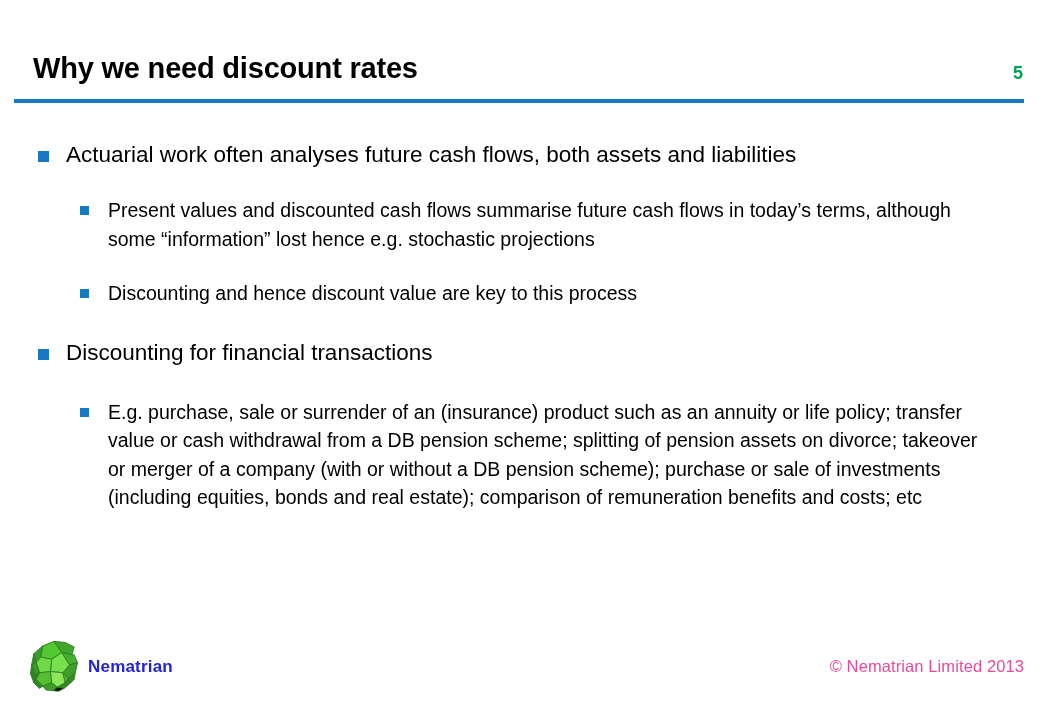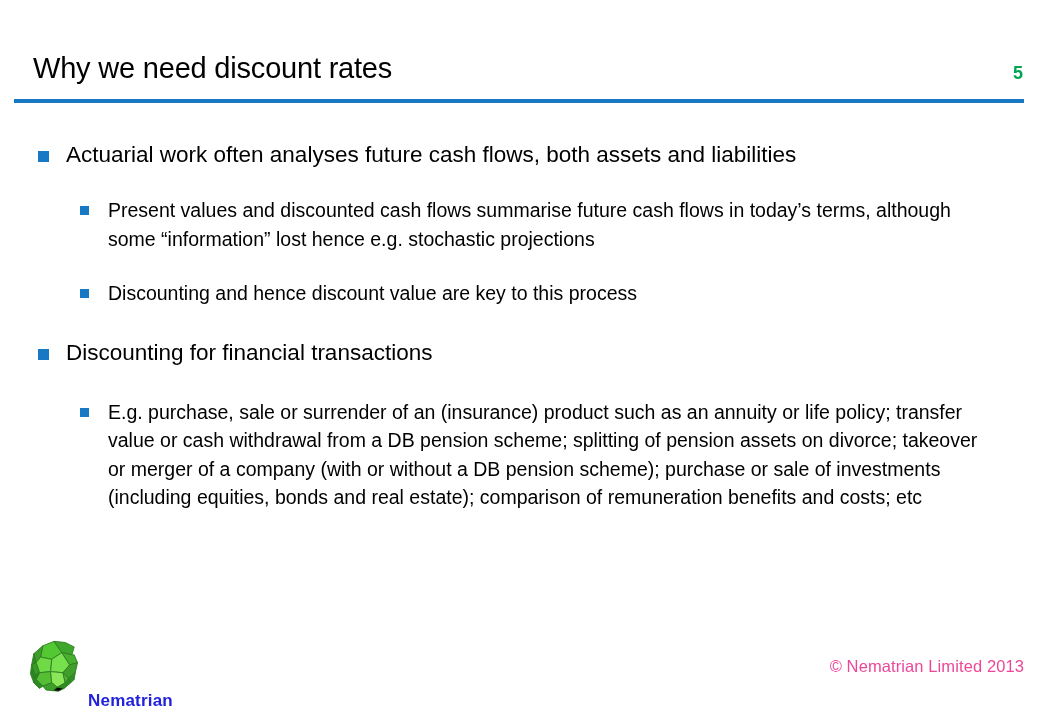--- a/index.html
+++ b/index.html
@@ -23,21 +23,21 @@
     height: 720px;
     background: #ffffff;
   }
 
   
   .slide-title {
     position: absolute;
     left: 33px;
     top: 51px;
     font-size: 29px;
-    font-weight: normal;
+    font-weight: bold;
     letter-spacing: -0.2px;
     line-height: 34px;
     color: #000000;
     white-space: nowrap;
   }
 
   .page-number {
     position: absolute;
     right: 17px;
     top: 63px;
@@ -112,21 +112,21 @@
     left: 26px;
     top: 638px;
     width: 56px;
     height: 56px;
   }
   .footer-logo-wrap svg { display: block; }
 
   .brand-name {
     position: absolute;
     left: 88px;
-    top: 691px;
+    top: 657px;
     font-size: 17px;
     font-weight: bold;
     color: #2222DD;
     letter-spacing: 0.2px;
   }
 
   .copyright {
     position: absolute;
     right: 16px;
     top: 657px;

